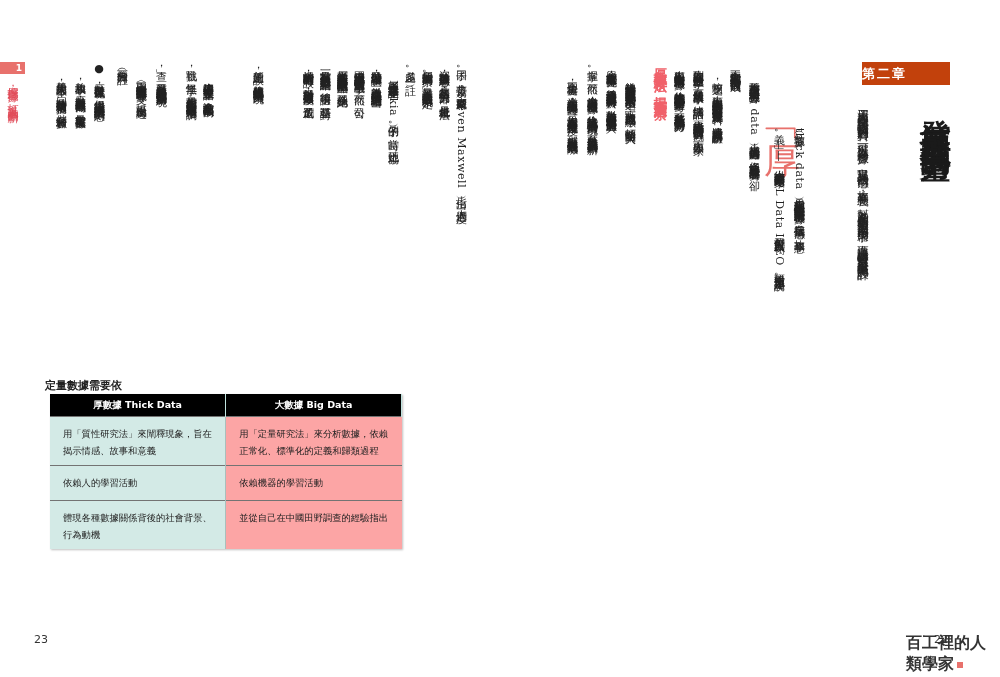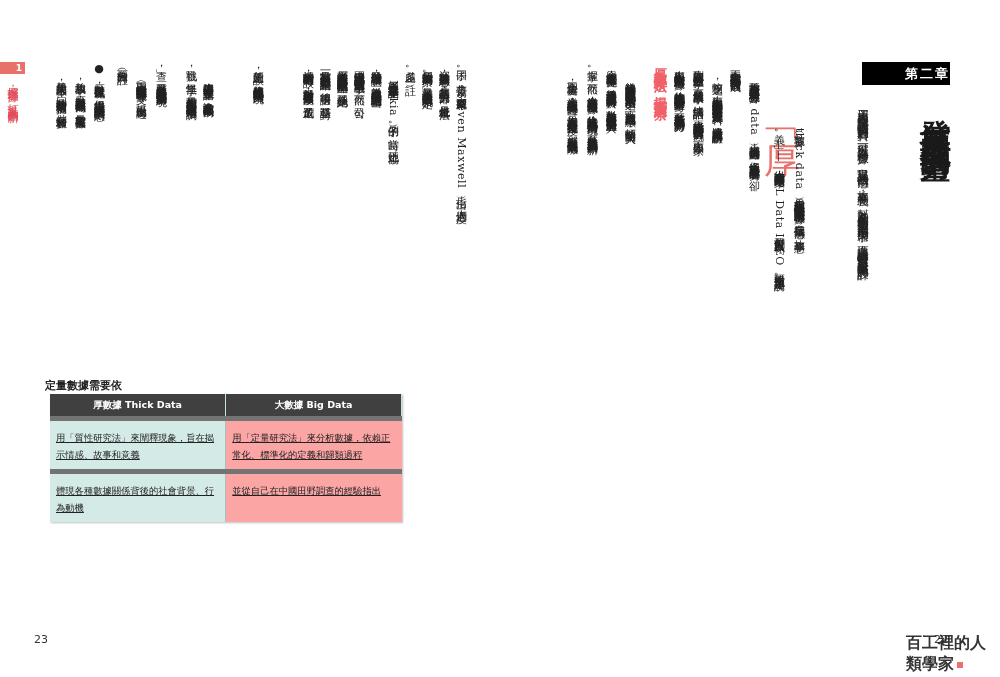--- a/index.html
+++ b/index.html
@@ -12,46 +12,46 @@
            letter-spacing:0.6px; color:#222; }
 
   
   .side-tab { position:absolute; left:0; top:62px; width:25px; height:12px; background:#e8716c;
               color:#fff; font-size:9px; font-weight:bold; text-align:right; padding-right:3px;
               box-sizing:border-box; line-height:12px; font-family:"DejaVu Sans",sans-serif; }
   .side-title { position:absolute; left:5px; top:78px; writing-mode:vertical-rl; color:#e14d5a;
                 font-size:11px; letter-spacing:1px; line-height:14px; }
 
   
-  .chapter-badge { position:absolute; left:862px; top:62px; width:88px; height:23px; background:#000000;
+  .chapter-badge { position:absolute; left:862px; top:62px; width:88px; height:23px; background:#c2410c;
                    color:#fff; font-family:"DejaVu Sans",sans-serif; font-weight:bold; font-size:13px;
-                   text-align:right; line-height:23px; letter-spacing:2px; }
+                   text-align:left; line-height:23px; letter-spacing:2px; }
   .chapter-title { position:absolute; left:918px; top:95px; writing-mode:vertical-rl; font-size:31px;
                    font-weight:bold; letter-spacing:5px; line-height:36px; color:#1a1a1a; }
   .chapter-intro { position:absolute; left:853px; top:100px; writing-mode:vertical-rl; font-size:11.5px;
                    line-height:20px; letter-spacing:1.2px; color:#222; height:210px; }
 
   .dropcap { position:absolute; left:764px; top:87px; font-size:36px; color:#e8716c; line-height:36px;
              font-family:"DejaVu Sans",sans-serif; }
   .section-heading { position:absolute; left:652px; top:58px; writing-mode:vertical-rl; color:#f0616a;
                      font-size:13.5px; font-weight:bold; letter-spacing:2px; font-family:"DejaVu Sans",sans-serif; }
 
   .page-num { position:absolute; top:633px; font-family:"DejaVu Sans",sans-serif; font-size:11px; color:#333; }
   .footer-book { position:absolute; top:633px; left:906px; font-family:"DejaVu Sans",sans-serif; font-size:16px; color:#333; font-weight:bold; }
   .footer-mark { display:inline-block; width:6px; height:6px; background:#e8716c; margin-left:3px; vertical-align:middle; }
 
   
   .table-title { position:absolute; left:45px; top:378px; font-family:"DejaVu Sans",sans-serif; font-weight:bold;
                  font-size:11px; color:#222; }
   table.compare { position:absolute; left:50px; top:394px; width:352px; border-collapse:collapse;
                   font-family:"DejaVu Sans",sans-serif; font-size:9.3px; color:#222;
                   box-shadow:1px 1px 2px rgba(0,0,0,0.25); }
-  table.compare th { background:#404040; color:#fff; font-weight:bold; height:20px; font-size:9.5px;
+  table.compare th { background:#000000; color:#fff; font-weight:bold; height:20px; font-size:9.5px;
                      border-right:1px solid #bfe3de; }
-  table.compare td { vertical-align:top; padding:8px 10px 6px 6px; line-height:17px; border-top:5px solid #737373;text-decoration:underline; }
+  table.compare td { vertical-align:top; padding:8px 10px 6px 13px; line-height:17px; border-top:1px solid #737373; }
   table.compare td.thick { background:#d3eae6; width:50%; border-right:1px solid #a9bfbc; }
   table.compare td.big { background:#fca5a5; }
   table.compare tr.r1 td { height:34px; } table.compare tr.r2 td { height:36px; }
   table.compare tr.r3 td { height:20px; } table.compare tr.r4 td { height:34px;margin-left:29px; }
   table.compare tr.r5 td { height:34px; }
 </style>
 </head>
 <body>
 
 <div class="page page-left">
@@ -86,20 +86,24 @@
       <tr>
         <th>厚數據 Thick Data</th>
         <th>大數據 Big Data</th>
       </tr>
     </thead>
     <tbody>
       <tr class="r1">
         <td class="thick">用「質性研究法」來闡釋現象，旨在揭示情感、故事和意義</td>
         <td class="big">用「定量研究法」來分析數據，依賴正常化、標準化的定義和歸類過程</td>
       </tr>
+      <tr class="r3">
+        <td class="thick">依賴人的學習活動</td>
+        <td class="big">依賴機器的學習活動</td>
+      </tr>
       <tr class="r4">
         <td class="thick">體現各種數據關係背後的社會背景、行為動機</td>
         <td class="big">並從自己在中國田野調查的經驗指出</td>
       </tr>
     </tbody>
   </table>
 
   <div class="page-num" style="left:34px;">23</div>
 </div>
 

